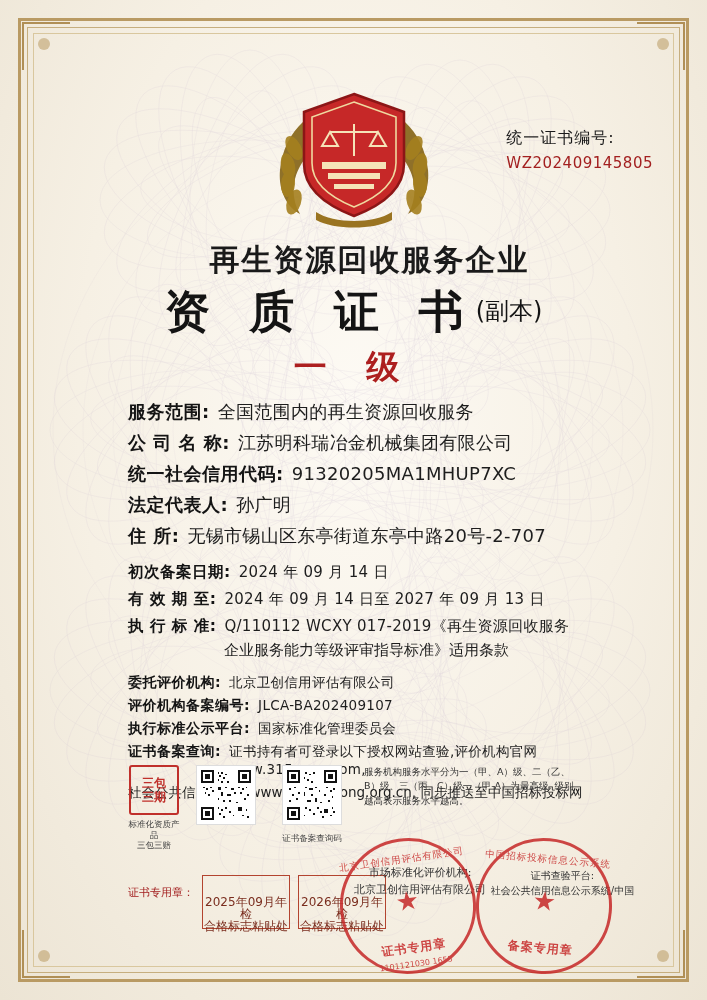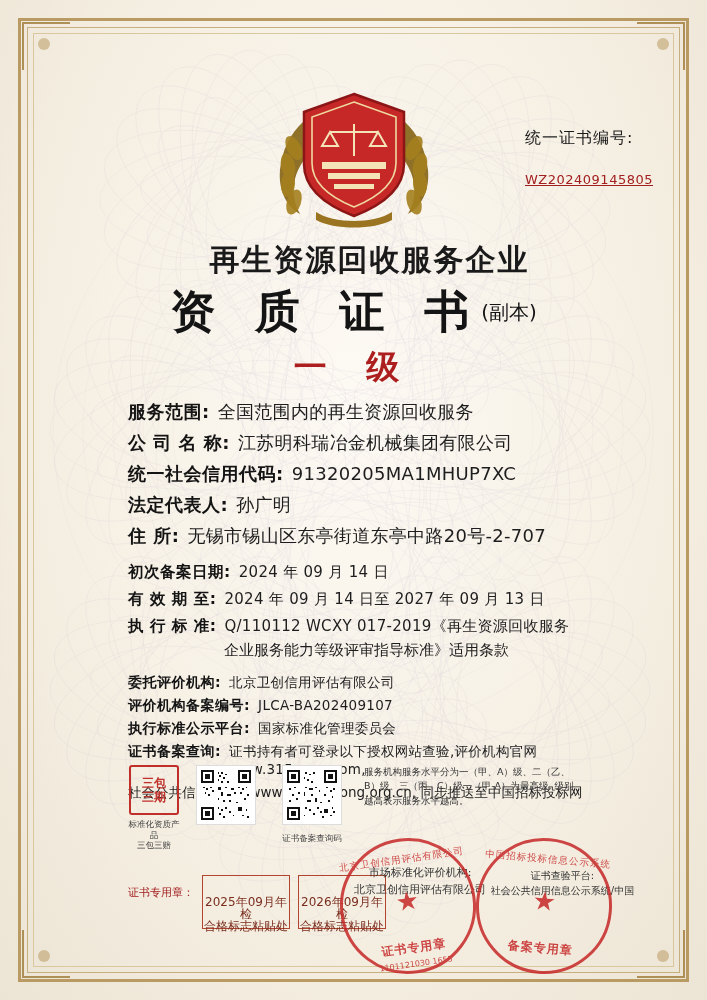--- a/index.html
+++ b/index.html
@@ -52,33 +52,33 @@
     position:absolute;left:0;right:0;top:78px;text-align:center;
   }
   .emblem{display:inline-block;}
 
   
   .cert-no{
     position:absolute;right:54px;top:128px;text-align:left;
     color:#1d1d1d;
   }
   .cert-no .label{font-size:16px;letter-spacing:1px;color:#1a1a1a;}
-  .cert-no .value{font-size:13px;color:#a32020;margin-top:23px;letter-spacing:.5px;text-decoration:underline;}
+  .cert-no .value{font-size:15px;color:#a32020;margin-top:5px;letter-spacing:.5px;}
 
   
   .title1{
     position:absolute;left:0;right:0;top:240px;text-align:center;
     font-size:30px;font-weight:bold;color:#1a1a1a;letter-spacing:2px;padding-left:32px;
   }
   .title2{
     position:absolute;left:0;right:0;top:282px;text-align:center;
     font-size:45px;font-weight:bold;color:#141414;letter-spacing:12px;
   }
   .title2 .sub{
-    font-size:20px;font-weight:normal;letter-spacing:0;vertical-align:8px;
+    font-size:24px;font-weight:normal;letter-spacing:0;vertical-align:8px;
   }
   .grade{
     position:absolute;left:0;right:0;top:345px;text-align:center;
     font-size:33px;font-weight:bold;color:#ad1f1f;letter-spacing:14px;
   }
 
   
   .fields{
     position:absolute;left:128px;right:60px;top:400px;
   }

